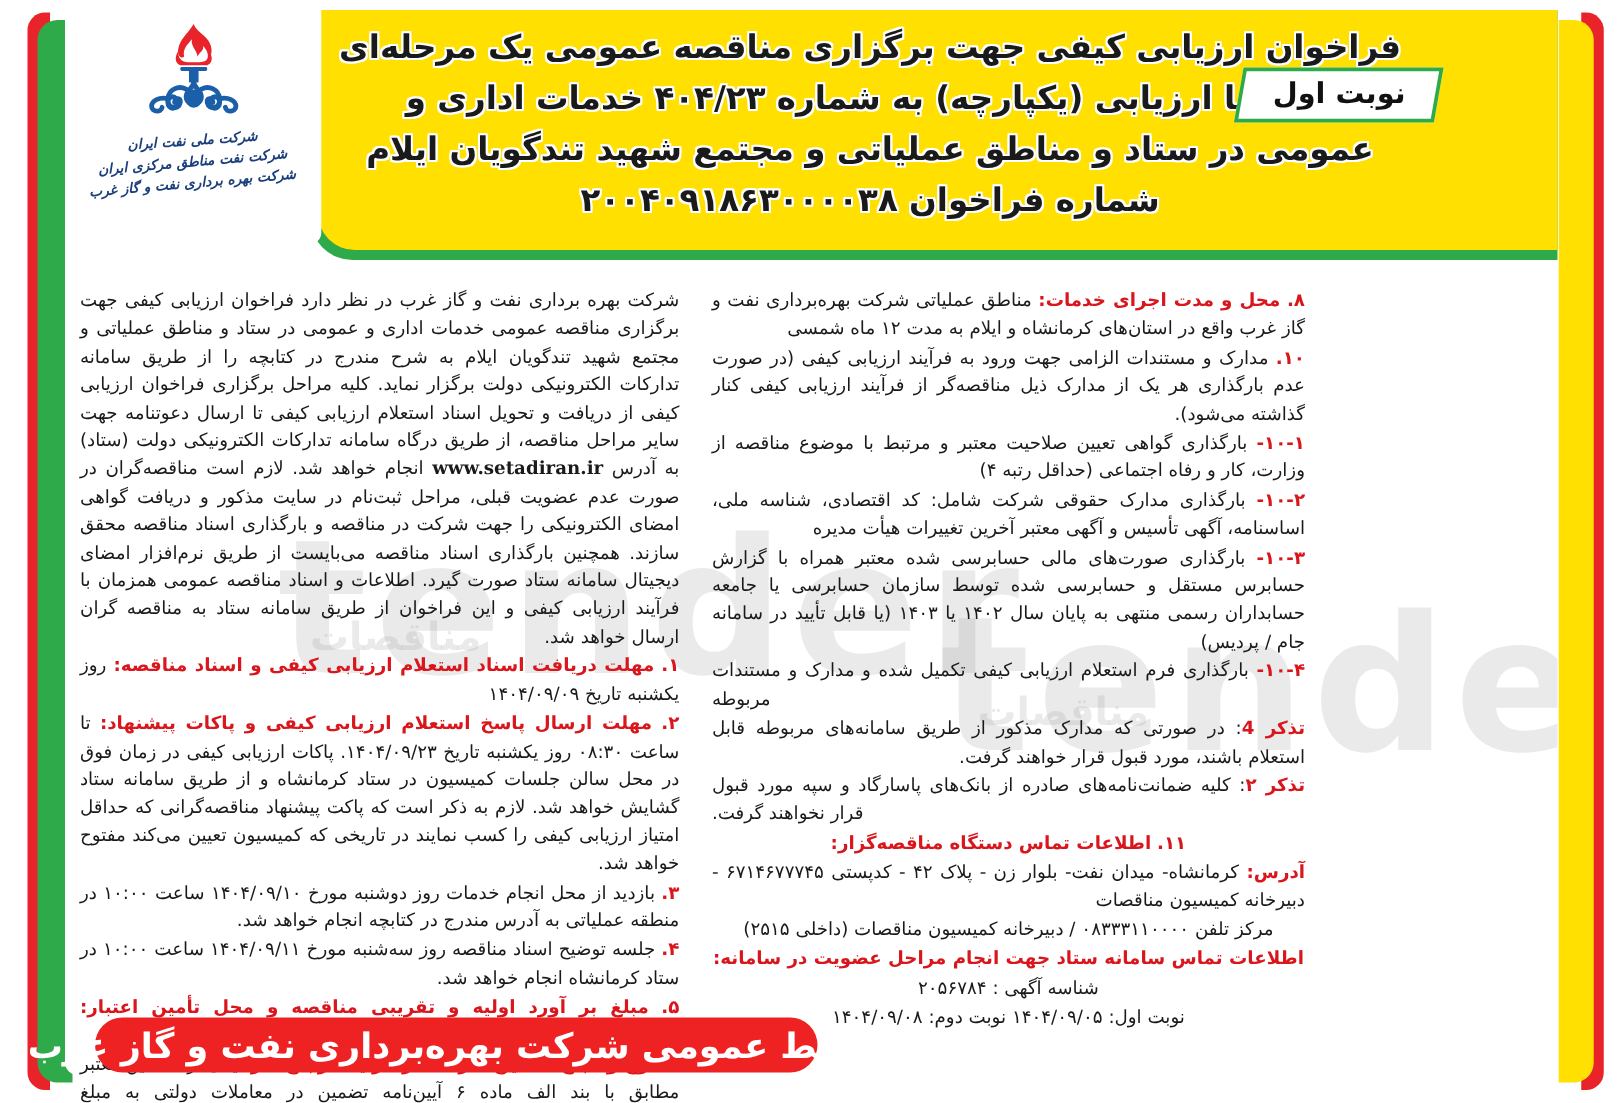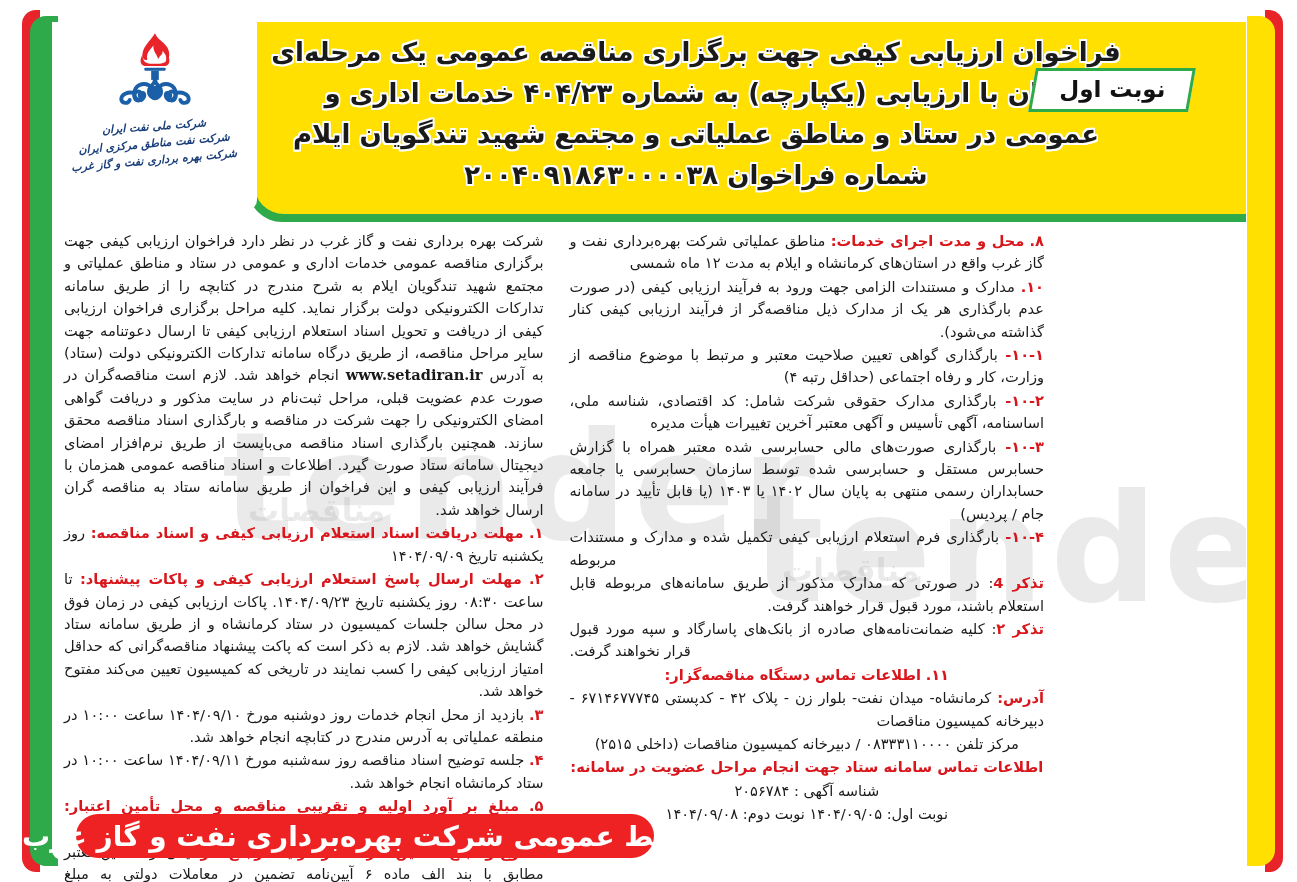--- a/index.html
+++ b/index.html
@@ -34,21 +34,21 @@
   }
   .paper{
     position:absolute;left:52px;top:22px;width:1194px;height:838px;
     background:#ffffff;border-radius:10px;
     overflow:hidden;
     text-align:right;
   }
 
   
   #header{
-    position:absolute;left:52px;top:22px;width:1194px;height:200px;padding-left:41px;
+    position:absolute;left:52px;top:8px;width:1194px;height:200px;
   }
   .hdr-green{
     position:absolute;left:196px;top:0;width:998px;height:200px;
     background:#2eaa4a;border-radius:0 0 0 34px;
   }
   .hdr-yellow{
     position:absolute;left:202px;top:0;width:992px;height:192px;
     background:#ffe000;border-radius:0 0 0 30px;
   }
   .hdr-title{

